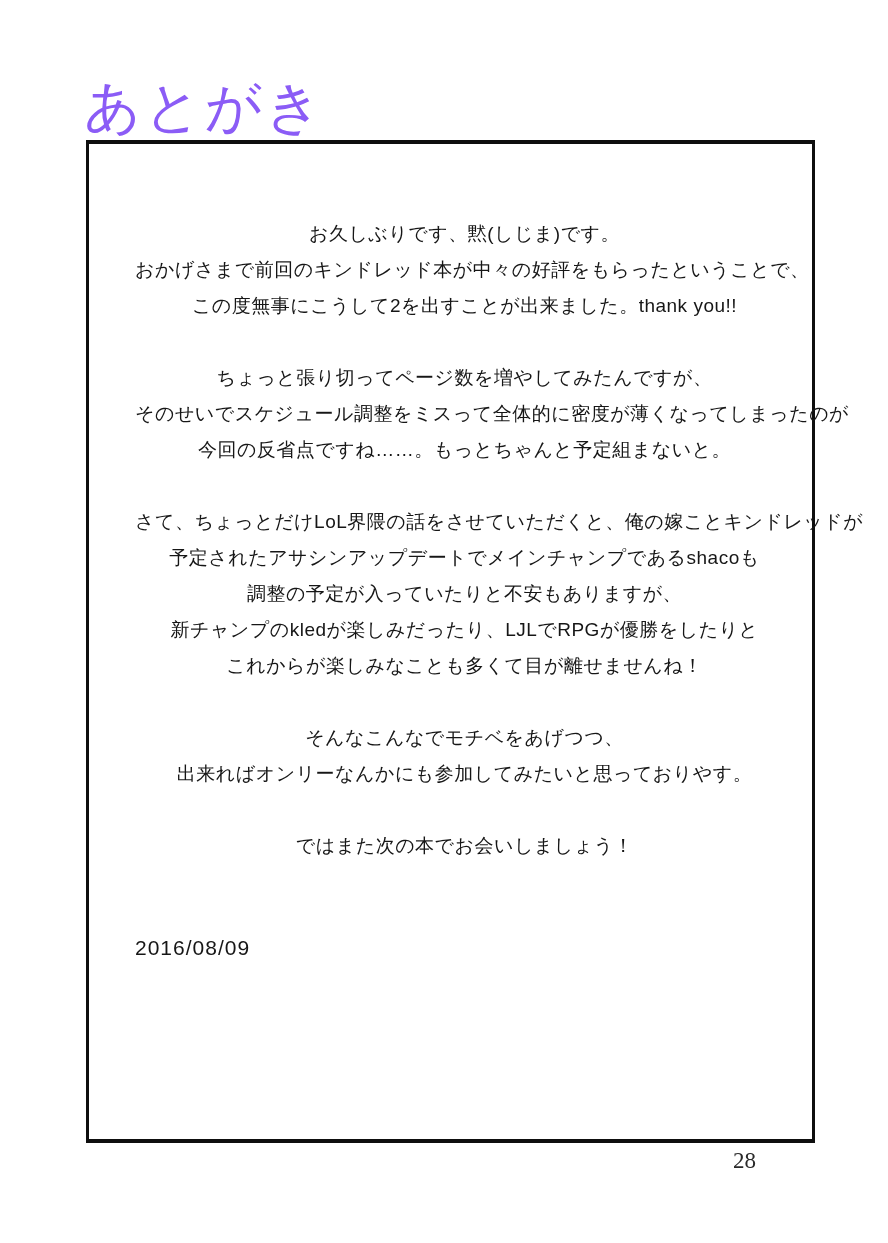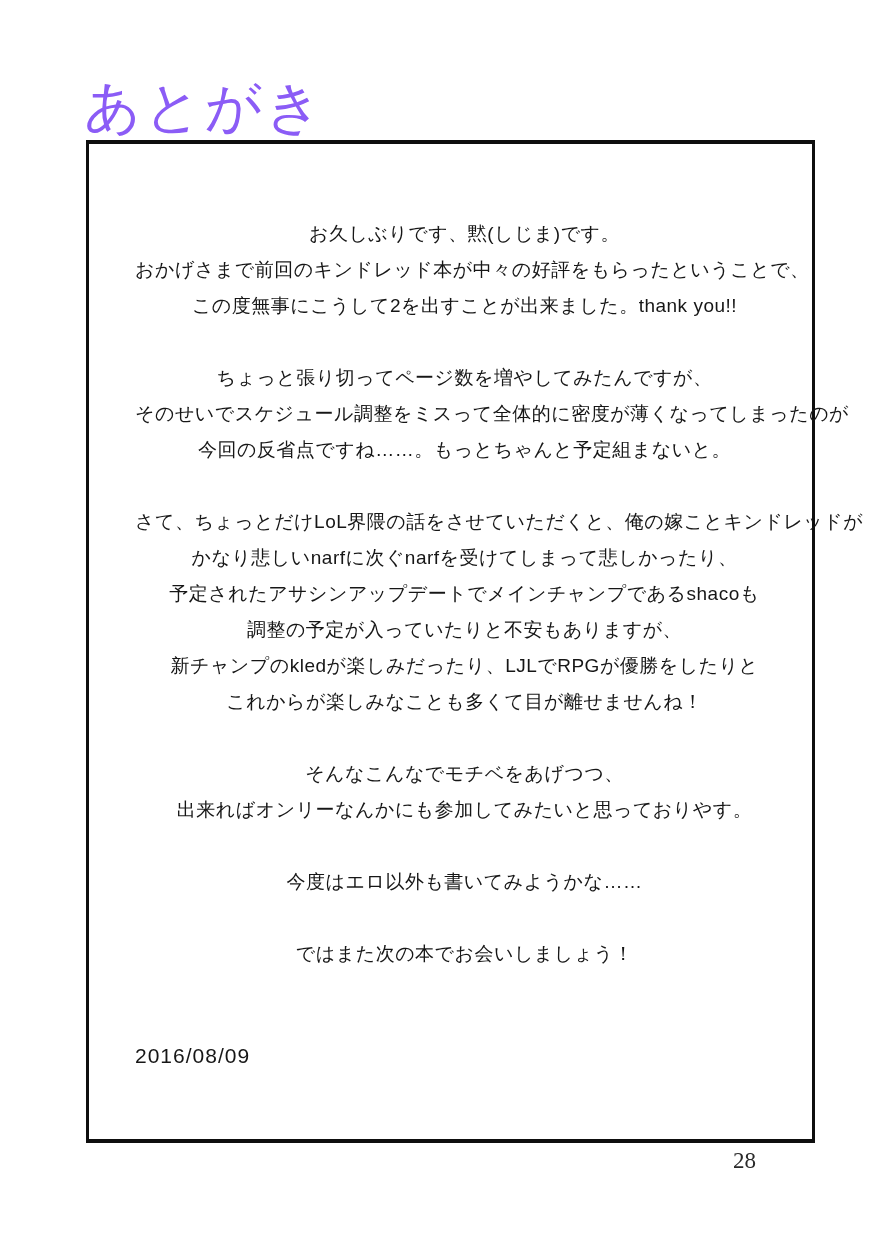--- a/index.html
+++ b/index.html
@@ -89,35 +89,31 @@
       </div>
 
       <div class="para">
         <div class="line">ちょっと張り切ってページ数を増やしてみたんですが、</div>
         <div class="line">そのせいでスケジュール調整をミスって全体的に密度が薄くなってしまったのが</div>
         <div class="line">今回の反省点ですね……。もっとちゃんと予定組まないと。</div>
       </div>
 
       <div class="para">
         <div class="line">さて、ちょっとだけLoL界隈の話をさせていただくと、俺の嫁ことキンドレッドが</div>
-        <div class="line">かなり悲しいnarfに次ぐnarfを受けてしまって悲しかったり、</div>
         <div class="line">予定されたアサシンアップデートでメインチャンプであるshacoも</div>
         <div class="line">調整の予定が入っていたりと不安もありますが、</div>
         <div class="line">新チャンプのkledが楽しみだったり、LJLでRPGが優勝をしたりと</div>
         <div class="line">これからが楽しみなことも多くて目が離せませんね！</div>
       </div>
 
       <div class="para">
         <div class="line">そんなこんなでモチベをあげつつ、</div>
         <div class="line">出来ればオンリーなんかにも参加してみたいと思っておりやす。</div>
       </div>
 
-      <div class="para">
-        <div class="line">今度はエロ以外も書いてみようかな……</div>
-      </div>
 
       <div class="para">
         <div class="line">ではまた次の本でお会いしましょう！</div>
       </div>
 
       <div class="date-line">2016/08/09</div>
 
     </div>
   </div>
 

